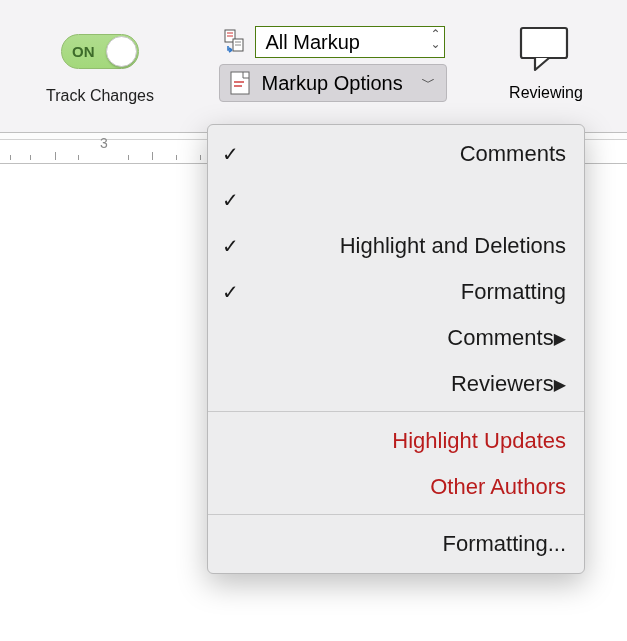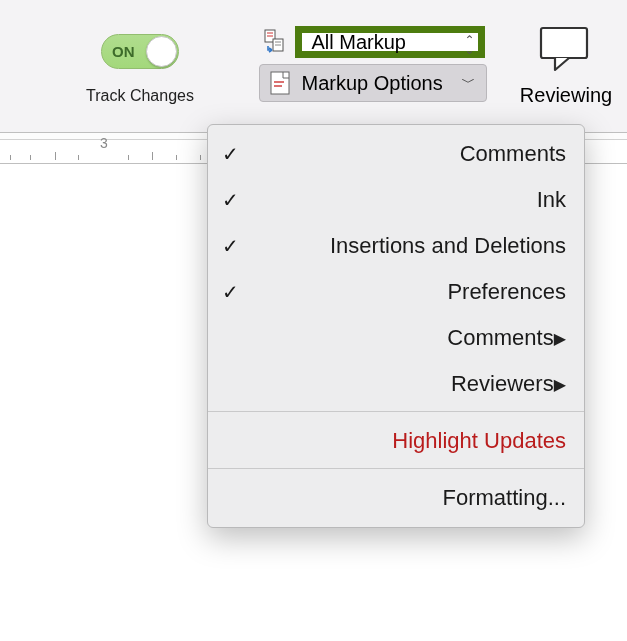--- a/index.html
+++ b/index.html
@@ -17,21 +17,21 @@
     background: #f4f3f5;
     display: flex;
     align-items: flex-start;
     padding-top: 22px;
   }
   .group {
     display: flex;
     flex-direction: column;
     align-items: center;
   }
-  .track-group { width: 200px; margin-left: 40px; }
+  .track-group { width: 200px; }
   .markup-group { width: 265px; padding-top: 4px; }
   .reviewing-group { flex: 1; }
   .toggle {
     width: 78px;
     height: 35px;
     border-radius: 18px;
     background: linear-gradient(#b0dd8e,#a3d87b);
     border: 1px solid #92bd6f;
     position: relative;
     display: flex;
@@ -69,21 +69,21 @@
   .dd-icon {
     width: 32px;
     height: 32px;
     display: flex;
     align-items: center;
     justify-content: center;
     margin-right: 2px;
   }
   .dd-field {
     background: #fff;
-    border: 7px solid #4d7c0f;
+    border: 1px solid #4d7c0f;
     height: 32px;
     display: flex;
     align-items: center;
     font-size: 20px;
     position: relative;
     padding: 0 28px 0 10px;
   }
   .display-sel { width: 190px; }
   .stepper {
     position: absolute;
@@ -102,21 +102,21 @@
     height: 38px;
     display: flex;
     align-items: center;
     font-size: 20px;
     padding: 0 10px 0 4px;
     cursor: pointer;
     width: 228px;
   }
   .opt-button .chev { margin-left: auto; font-size: 14px; color: #444; }
   .reviewing-group svg { margin-top: 0; }
-  .reviewing-caption { font-size: 20px; margin-top: 8px; }
+  .reviewing-caption { font-size: 16px; margin-top: 8px; }
   .ruler {
     height: 32px;
     background: #fcfcfc;
     border-top: 1px solid #bfbfbf;
     border-bottom: 1px solid #bfbfbf;
     position: relative;
   }
   .ruler-inner {
     position: absolute;
     left: 0; right: 0; top: 6px; bottom: 0;
@@ -251,47 +251,50 @@
 
 <div class="doc-area"></div>
 
 <div class="menu">
   <div class="menu-item">
     <span class="check">✓</span>
     <span class="label">Comments</span>
   </div>
   <div class="menu-item">
     <span class="check">✓</span>
-    <span class="label">Ink</span>
   </div>
   <div class="menu-item">
     <span class="check">✓</span>
-    <span class="label">Insertions and Deletions</span>
+    <span class="label">Highlight and Deletions</span>
   </div>
   <div class="menu-item">
     <span class="check">✓</span>
-    <span class="label">Preferences</span>
+    <span class="label">Formatting</span>
   </div>
   <div class="menu-item">
     <span class="check"></span>
     <span class="label">Comments</span>
     <span class="arrow">▶</span>
   </div>
   <div class="menu-item">
     <span class="check"></span>
     <span class="label">Reviewers</span>
     <span class="arrow">▶</span>
   </div>
 
   <div class="menu-sep"></div>
 
   <div class="menu-item disabled">
     <span class="check"></span>
     <span class="label">Highlight Updates</span>
   </div>
+  <div class="menu-item disabled">
+    <span class="check"></span>
+    <span class="label">Other Authors</span>
+  </div>
 
   <div class="menu-sep"></div>
 
   <div class="menu-item">
     <span class="check"></span>
     <span class="label">Formatting...</span>
   </div>
 </div>
 
 </body></html>

